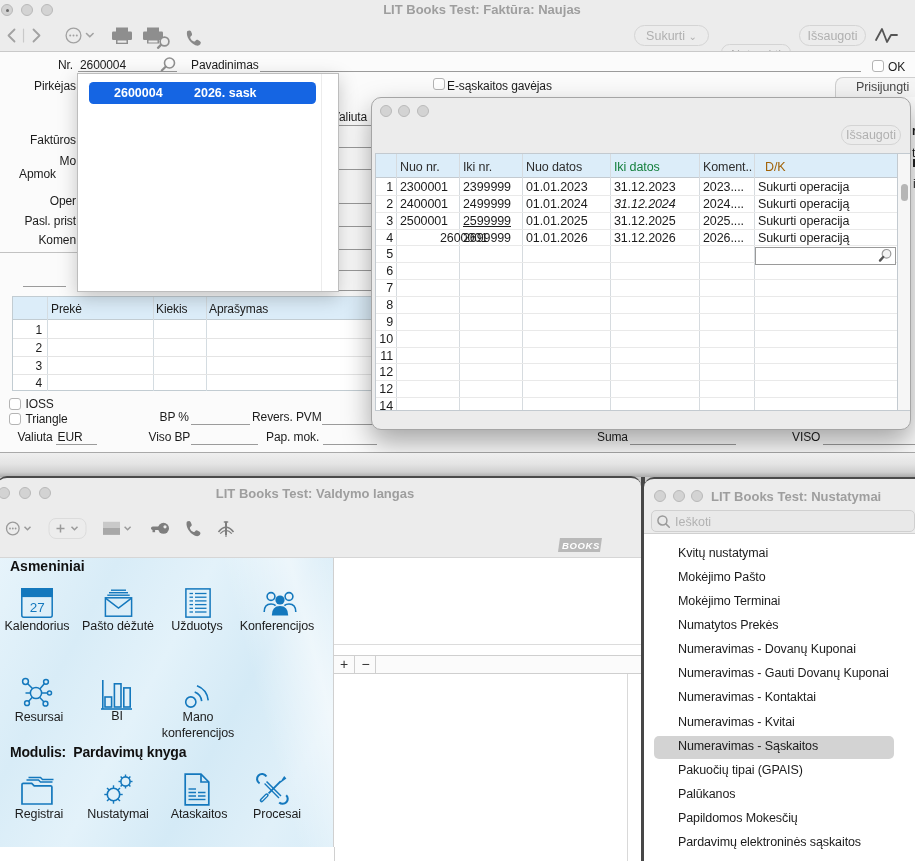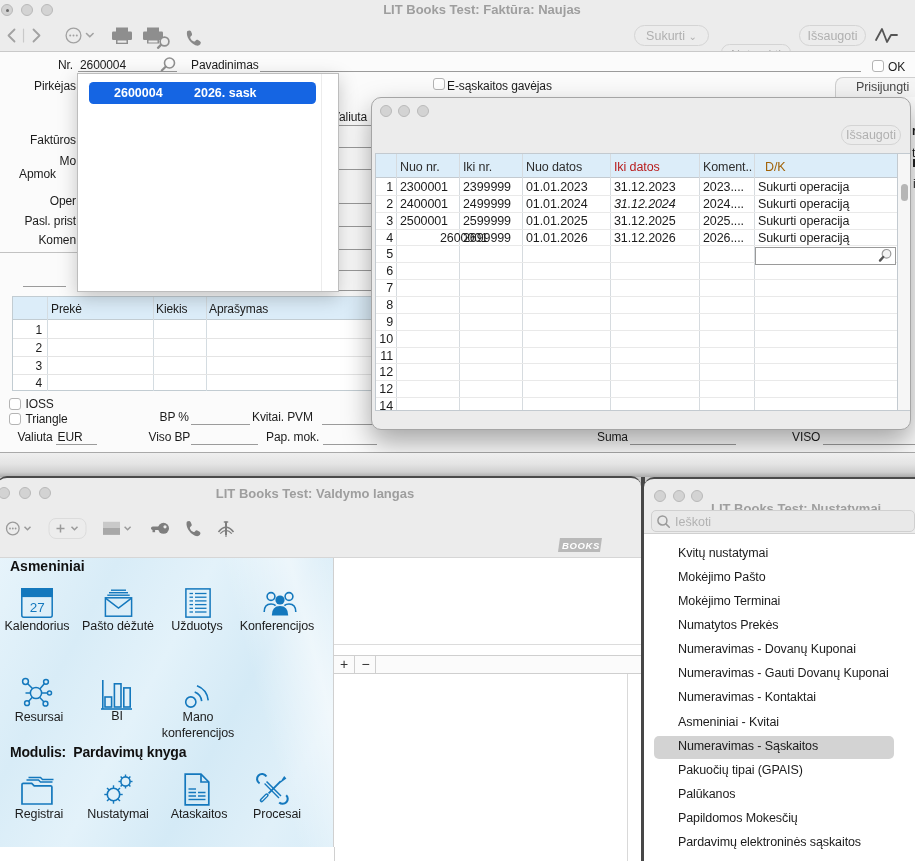--- a/index.html
+++ b/index.html
@@ -119,21 +119,21 @@
     <div class="lbl" style="left:0;top:62px;width:29px;text-align:right;">3</div>
     <div class="lbl" style="left:0;top:79px;width:29px;text-align:right;">4</div>
   </div>
 
   <div class="cb" style="left:9px;top:398px;width:12px;height:12px;"></div>
   <div class="lbl" style="left:25.5px;top:397px;">IOSS</div>
   <div class="cb" style="left:9px;top:412.5px;width:12px;height:12px;"></div>
   <div class="lbl" style="left:25.5px;top:411.5px;">Triangle</div>
   <div class="lbl" style="left:159.5px;top:409.5px;">BP %</div>
   <div class="fline" style="left:191px;top:424px;width:59px;"></div>
-  <div class="lbl" style="left:252px;top:409.5px;">Kvitai. PVM</div>
+  <div class="lbl" style="left:252px;top:409.5px;">Revers. PVM</div>
   <div class="fline" style="left:322px;top:424px;width:55px;"></div>
   <div class="lbl" style="left:17.5px;top:430px;">Valiuta</div>
   <div class="lbl" style="left:57.5px;top:430px;">EUR</div>
   <div class="fline" style="left:56px;top:443.5px;width:41px;"></div>
   <div class="lbl" style="left:148.5px;top:430px;">Viso BP</div>
   <div class="fline" style="left:191px;top:443.5px;width:67px;"></div>
   <div class="lbl" style="left:266px;top:430px;">Pap. mok.</div>
   <div class="fline" style="left:323px;top:443.5px;width:54px;"></div>
   <div class="lbl" style="left:597px;top:430px;">Suma</div>
   <div class="fline" style="left:630px;top:443.5px;width:106px;"></div>
@@ -158,21 +158,21 @@
   <div class="tl" style="left:26px;top:7px;"></div>
   <div class="tl" style="left:45px;top:7px;"></div>
   <div class="btn" style="left:469px;top:27px;width:60px;height:20px;line-height:19px;">Išsaugoti</div>
 
   <div class="abs" style="left:3px;top:55px;width:523px;height:258px;background:#fff;border:1px solid #c3cad0;box-sizing:border-box;overflow:hidden;" id="ntable">
     <div class="abs" style="left:0;top:0;width:100%;height:24px;background:#dcedf9;border-bottom:1px solid #c3cad0;box-sizing:border-box;"></div>
 
     <div class="lbl" style="left:24px;top:6px;color:#2e2e2e;font-size:12.5px;">Nuo nr.</div>
     <div class="lbl" style="left:87px;top:6px;color:#2e2e2e;font-size:12.5px;">Iki nr.</div>
     <div class="lbl" style="left:150px;top:6px;color:#2e2e2e;font-size:12.5px;">Nuo datos</div>
-    <div class="lbl" style="left:238px;top:6px;color:#b91c1c;font-size:12.5px;">Iki datos</div>
+    <div class="lbl" style="left:238px;top:6px;color:#15803d;font-size:12.5px;">Iki datos</div>
     <div class="lbl" style="left:327px;top:6px;color:#2e2e2e;font-size:12.5px;width:50px;overflow:hidden;">Koment...</div>
     <div class="lbl" style="left:389px;top:6px;color:#a16207;font-size:12.5px;">D/K</div>
 
     <div class="abs" style="left:20px;top:0;width:1px;height:100%;background:#d6dbdf;"></div>
     <div class="abs" style="left:83px;top:0;width:1px;height:100%;background:#d6dbdf;"></div>
     <div class="abs" style="left:146px;top:0;width:1px;height:100%;background:#d6dbdf;"></div>
     <div class="abs" style="left:234px;top:0;width:1px;height:100%;background:#d6dbdf;"></div>
     <div class="abs" style="left:323px;top:0;width:1px;height:100%;background:#d6dbdf;"></div>
     <div class="abs" style="left:378px;top:0;width:1px;height:100%;background:#d6dbdf;"></div>
     <div id="nrows">
@@ -188,21 +188,21 @@
         <div class="lb2" style="left:0;top:42.9px;width:17px;text-align:right;">2</div>
         <div class="lb2" style="left:24px;top:42.9px;">2400001</div>
         <div class="lb2" style="left:87px;top:42.9px;">2499999</div>
         <div class="lb2" style="left:150px;top:42.9px;">01.01.2024</div>
         <div class="lb2" style="left:238px;top:42.9px;font-style:italic;">31.12.2024</div>
         <div class="lb2" style="left:327px;top:42.9px;">2024....</div>
         <div class="lb2" style="left:382px;top:42.9px;">Sukurti operaciją</div>
         <div class="abs" style="left:0;top:74.6px;width:523px;height:1px;background:#e9e9e9;"></div>
         <div class="lb2" style="left:0;top:59.7px;width:17px;text-align:right;">3</div>
         <div class="lb2" style="left:24px;top:59.7px;">2500001</div>
-        <div class="lb2" style="left:87px;top:59.7px;">2599999</div>
+        <div class="lb2" style="left:87px;top:59.7px;text-decoration:underline;">2599999</div>
         <div class="lb2" style="left:150px;top:59.7px;">01.01.2025</div>
         <div class="lb2" style="left:238px;top:59.7px;">31.12.2025</div>
         <div class="lb2" style="left:327px;top:59.7px;">2025....</div>
         <div class="lb2" style="left:382px;top:59.7px;">Sukurti operacija</div>
         <div class="abs" style="left:0;top:91.4px;width:523px;height:1px;background:#e9e9e9;"></div>
         <div class="lb2" style="left:0;top:76.6px;width:17px;text-align:right;">4</div>
         <div class="lb2" style="left:24px;top:76.6px;margin-left:40px;">2600001</div>
         <div class="lb2" style="left:87px;top:76.6px;">2699999</div>
         <div class="lb2" style="left:150px;top:76.6px;">01.01.2026</div>
         <div class="lb2" style="left:238px;top:76.6px;">31.12.2026</div>
@@ -456,40 +456,40 @@
   <div class="abs" style="left:337px;top:177px;width:307px;height:19px;background:#fbfbfb;border-top:1px solid #cfcfcf;border-bottom:1px solid #cfcfcf;box-sizing:border-box;">
     <div class="abs" style="left:0;top:0;width:21px;height:100%;border-right:1px solid #cfcfcf;box-sizing:border-box;text-align:center;font-size:14px;color:#333;line-height:17px;">+</div>
     <div class="abs" style="left:22px;top:0;width:20px;height:100%;border-right:1px solid #cfcfcf;box-sizing:border-box;text-align:center;font-size:14px;color:#333;line-height:16px;">−</div>
   </div>
 </div>
 
 <div class="abs" id="nustat" style="left:644px;top:477px;width:278px;height:384px;background:#ececec;border-radius:10px 0 0 0;border-top:2px solid #4a4a4a;box-sizing:border-box;overflow:hidden;">
   <div class="tl" style="left:10px;top:11px;"></div>
   <div class="tl" style="left:28.5px;top:11px;"></div>
   <div class="tl" style="left:46.5px;top:11px;"></div>
-  <div class="wtitle" style="left:67px;top:22px;text-decoration:underline;">LIT Books Test: Nustatymai</div>
+  <div class="wtitle" style="left:67px;top:10px;">LIT Books Test: Nustatymai</div>
 
   <div class="abs" style="left:7px;top:30.5px;width:264px;height:22px;background:#e9e9e9;border:1px solid #d0d0d0;border-radius:5px;box-sizing:border-box;"></div>
   <svg class="abs" style="left:12px;top:34.5px;" width="15" height="15" viewBox="0 0 14 14">
     <circle cx="6" cy="6" r="4.2" fill="none" stroke="#9a9a9a" stroke-width="1.4"></circle>
     <line x1="9.2" y1="9.2" x2="12.4" y2="12.4" stroke="#9a9a9a" stroke-width="1.4" stroke-linecap="round"></line>
   </svg>
   <div class="abs" style="left:31px;top:36px;font-size:12.5px;color:#b2b2b2;">Ieškoti</div>
 
   <div class="abs" style="left:0;top:54px;width:278px;height:330px;background:#fff;border-top:1px solid #d0d0d0;box-sizing:border-box;" id="setlist">
 
     <div class="abs" style="left:10px;top:201.5px;width:240px;height:23px;background:#d3d3d3;border-radius:5px;"></div>
   <div class="lb2" style="left:34px;top:12.0px;">Kvitų nustatymai</div>
       <div class="lb2" style="left:34px;top:36.1px;">Mokėjimo Pašto</div>
       <div class="lb2" style="left:34px;top:60.1px;">Mokėjimo Terminai</div>
       <div class="lb2" style="left:34px;top:84.2px;">Numatytos Prekės</div>
       <div class="lb2" style="left:34px;top:108.3px;">Numeravimas - Dovanų Kuponai</div>
       <div class="lb2" style="left:34px;top:132.3px;">Numeravimas - Gauti Dovanų Kuponai</div>
       <div class="lb2" style="left:34px;top:156.4px;">Numeravimas - Kontaktai</div>
-      <div class="lb2" style="left:34px;top:180.5px;">Asmeniniai - Kvitai</div>
+      <div class="lb2" style="left:34px;top:180.5px;">Numeravimas - Kvitai</div>
       <div class="lb2" style="left:34px;top:204.6px;">Numeravimas - Sąskaitos</div>
       <div class="lb2" style="left:34px;top:228.6px;">Pakuočių tipai (GPAIS)</div>
       <div class="lb2" style="left:34px;top:252.7px;">Palūkanos</div>
       <div class="lb2" style="left:34px;top:276.8px;">Papildomos Mokesčių</div>
       <div class="lb2" style="left:34px;top:300.8px;">Pardavimų elektroninės sąskaitos</div>
       <div class="lb2" style="left:34px;top:324.9px;">Pardavimų kainoraščiai</div>
     </div>
 </div>
 
 </body></html>

